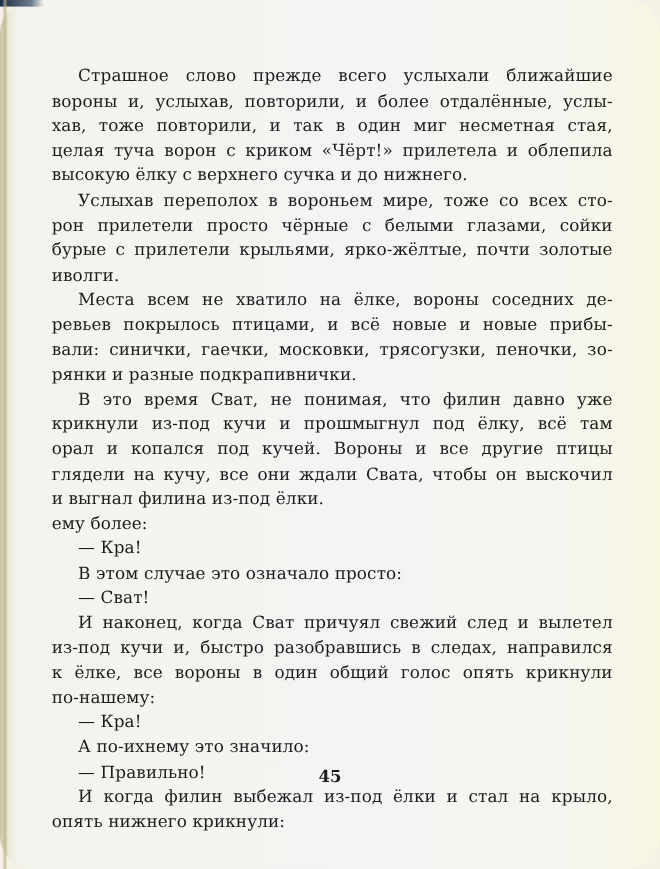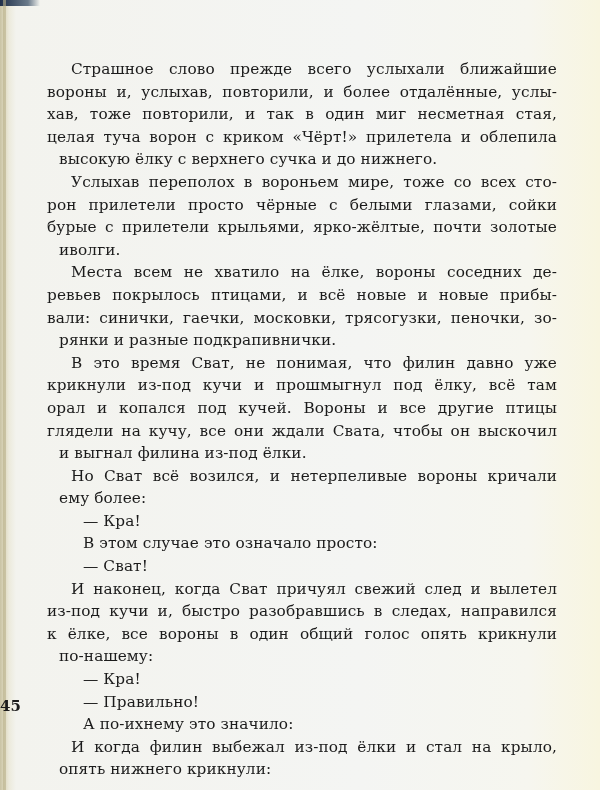--- a/index.html
+++ b/index.html
@@ -5,40 +5,41 @@
     html, body { margin: 0; padding: 0; }
     body {
       width: 600px; height: 790px; overflow: hidden;
       background: #f4f1e6;
       position: relative;
       font-family: "DejaVu Serif", "Liberation Serif", serif;
     }
     .page {
       position: absolute; left: 0; top: 0; width: 600px; height: 790px;
       background: linear-gradient(90deg, #c9c3a4 0px, #dcd7bc 4px, #eceadc 9px, #f3f3ee 16px, #f4f5f3 60%, #f6f6ef 88%, #f8f5e0 100%);
+      border-radius: 30px;
     }
     .spine-top {
       position: absolute; left: 0; top: 0; width: 40px; height: 6px;
       background: linear-gradient(90deg, #20304a, #6a7a8a 70%, rgba(0,0,0,0));
     }
     .spine-edge {
       position: absolute; left: 3px; top: 0; width: 3px; height: 790px;
       background: #b9b08a; opacity: 0.6;
     }
     .text {
       position: absolute; left: 47px; top: 58px; width: 510px;
       font-size: 15.3px; line-height: 22.6px; color: #1b1b1b;
       letter-spacing: 0.1px;
     }
     .line { display: block; white-space: nowrap; text-align: justify; text-align-last: justify; }
-    .line.last { text-align-last: left; margin-left: 12px; }
+    .line.last { text-align-last: left; }
     .indent { padding-left: 24px; }
     .page-number {
       position: absolute; left: 0; width: 600px; top: 697px;
-      font-size: 15px; font-weight: bold; color: #1b1b1b;
+      text-align: center; font-size: 15px; font-weight: bold; color: #1b1b1b;
     }
   </style>
 </head>
 <body>
 
 <div class="page">
   <div class="spine-top"></div>
   <div class="spine-edge"></div>
 
   <div class="text" id="text-body">
@@ -53,30 +54,29 @@
       <span class="line last">иволги.</span>
       <span class="line indent">Места всем не хватило на ёлке, вороны соседних де-</span>
       <span class="line">ревьев покрылось птицами, и всё новые и новые прибы-</span>
       <span class="line">вали: синички, гаечки, московки, трясогузки, пеночки, зо-</span>
       <span class="line last">рянки и разные подкрапивнички.</span>
       <span class="line indent">В это время Сват, не понимая, что филин давно уже</span>
       <span class="line">крикнули из-под кучи и прошмыгнул под ёлку, всё там</span>
       <span class="line">орал и копался под кучей. Вороны и все другие птицы</span>
       <span class="line">глядели на кучу, все они ждали Свата, чтобы он выскочил</span>
       <span class="line last">и выгнал филина из-под ёлки.</span>
-      <span class="line indent">Но Сват всё возился, и нетерпеливые вороны кричали</span>
       <span class="line last">ему более:</span>
       <span class="line indent last">— Кра!</span>
       <span class="line indent last">В этом случае это означало просто:</span>
       <span class="line indent last">— Сват!</span>
       <span class="line indent">И наконец, когда Сват причуял свежий след и вылетел</span>
       <span class="line">из-под кучи и, быстро разобравшись в следах, направился</span>
       <span class="line">к ёлке, все вороны в один общий голос опять крикнули</span>
       <span class="line last">по-нашему:</span>
       <span class="line indent last">— Кра!</span>
+      <span class="line indent last">А по-ихнему это значило:</span>
       <span class="line indent last">— Правильно!</span>
-      <span class="line indent last">А по-ихнему это значило:</span>
       <span class="line indent">И когда филин выбежал из-под ёлки и стал на крыло,</span>
       <span class="line last">опять нижнего крикнули:</span>
     </div>
 
   <div class="page-number">45</div>
 </div>
 
 </body></html>

